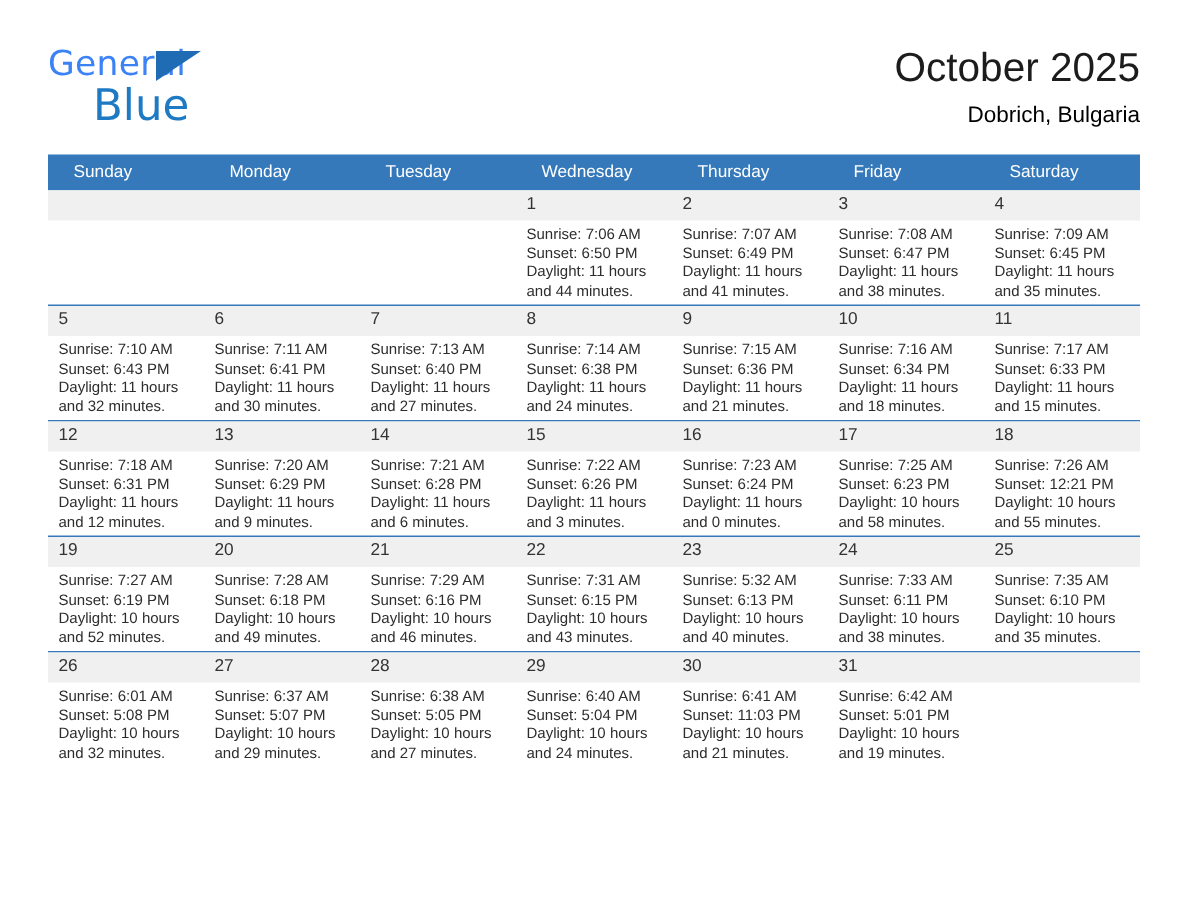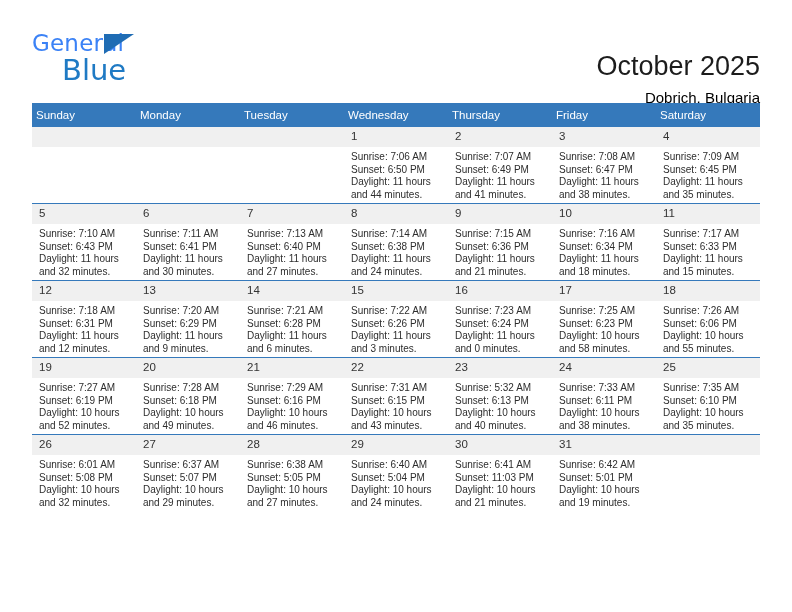--- a/index.html
+++ b/index.html
@@ -69,21 +69,20 @@
     right: 0;
     top: 0;
     text-align: right;
   }
   .month-title {
     font-size: 27px;
     font-weight: 400;
     color: #1c1c1c;
     line-height: 34px;
     white-space: nowrap;
-    margin-top: 21px;
   }
   .location {
     font-size: 15px;
     font-weight: 400;
     color: #000000;
     line-height: 22px;
     margin-top: 4px;
     white-space: nowrap;
   }
 
@@ -95,21 +94,21 @@
     width: 728px;
     border-collapse: collapse;
     table-layout: fixed;
   }
   .calendar th {
     background: #3579bb;
     color: #ffffff;
     font-size: 11.5px;
     font-weight: 400;
     text-align: left;
-    padding: 5px 0 5px 4px;
+    padding: 5px 0 5px 17px;
     height: 14px;
     border: none;
   }
   .calendar td {
     vertical-align: top;
     padding: 0;
     height: 76px;
     border: none;
     border-top: 1px solid #3579bb;
     background: #ffffff;
@@ -381,21 +380,21 @@
                 <div>Daylight: 10 hours</div>
                 <div>and 58 minutes.</div>
               </div>
             </div>
           </td>
           <td>
             <div class="cell-inner">
               <span class="daynum">18</span>
               <div class="info">
                 <div>Sunrise: 7:26 AM</div>
-                <div>Sunset: 6:06 PM</div>
+                <div>Sunset: 12:21 PM</div>
                 <div>Daylight: 10 hours</div>
                 <div>and 55 minutes.</div>
               </div>
             </div>
           </td>
         </tr>
         <tr class="week-row">
           <td>
             <div class="cell-inner">
               <span class="daynum">19</span>

